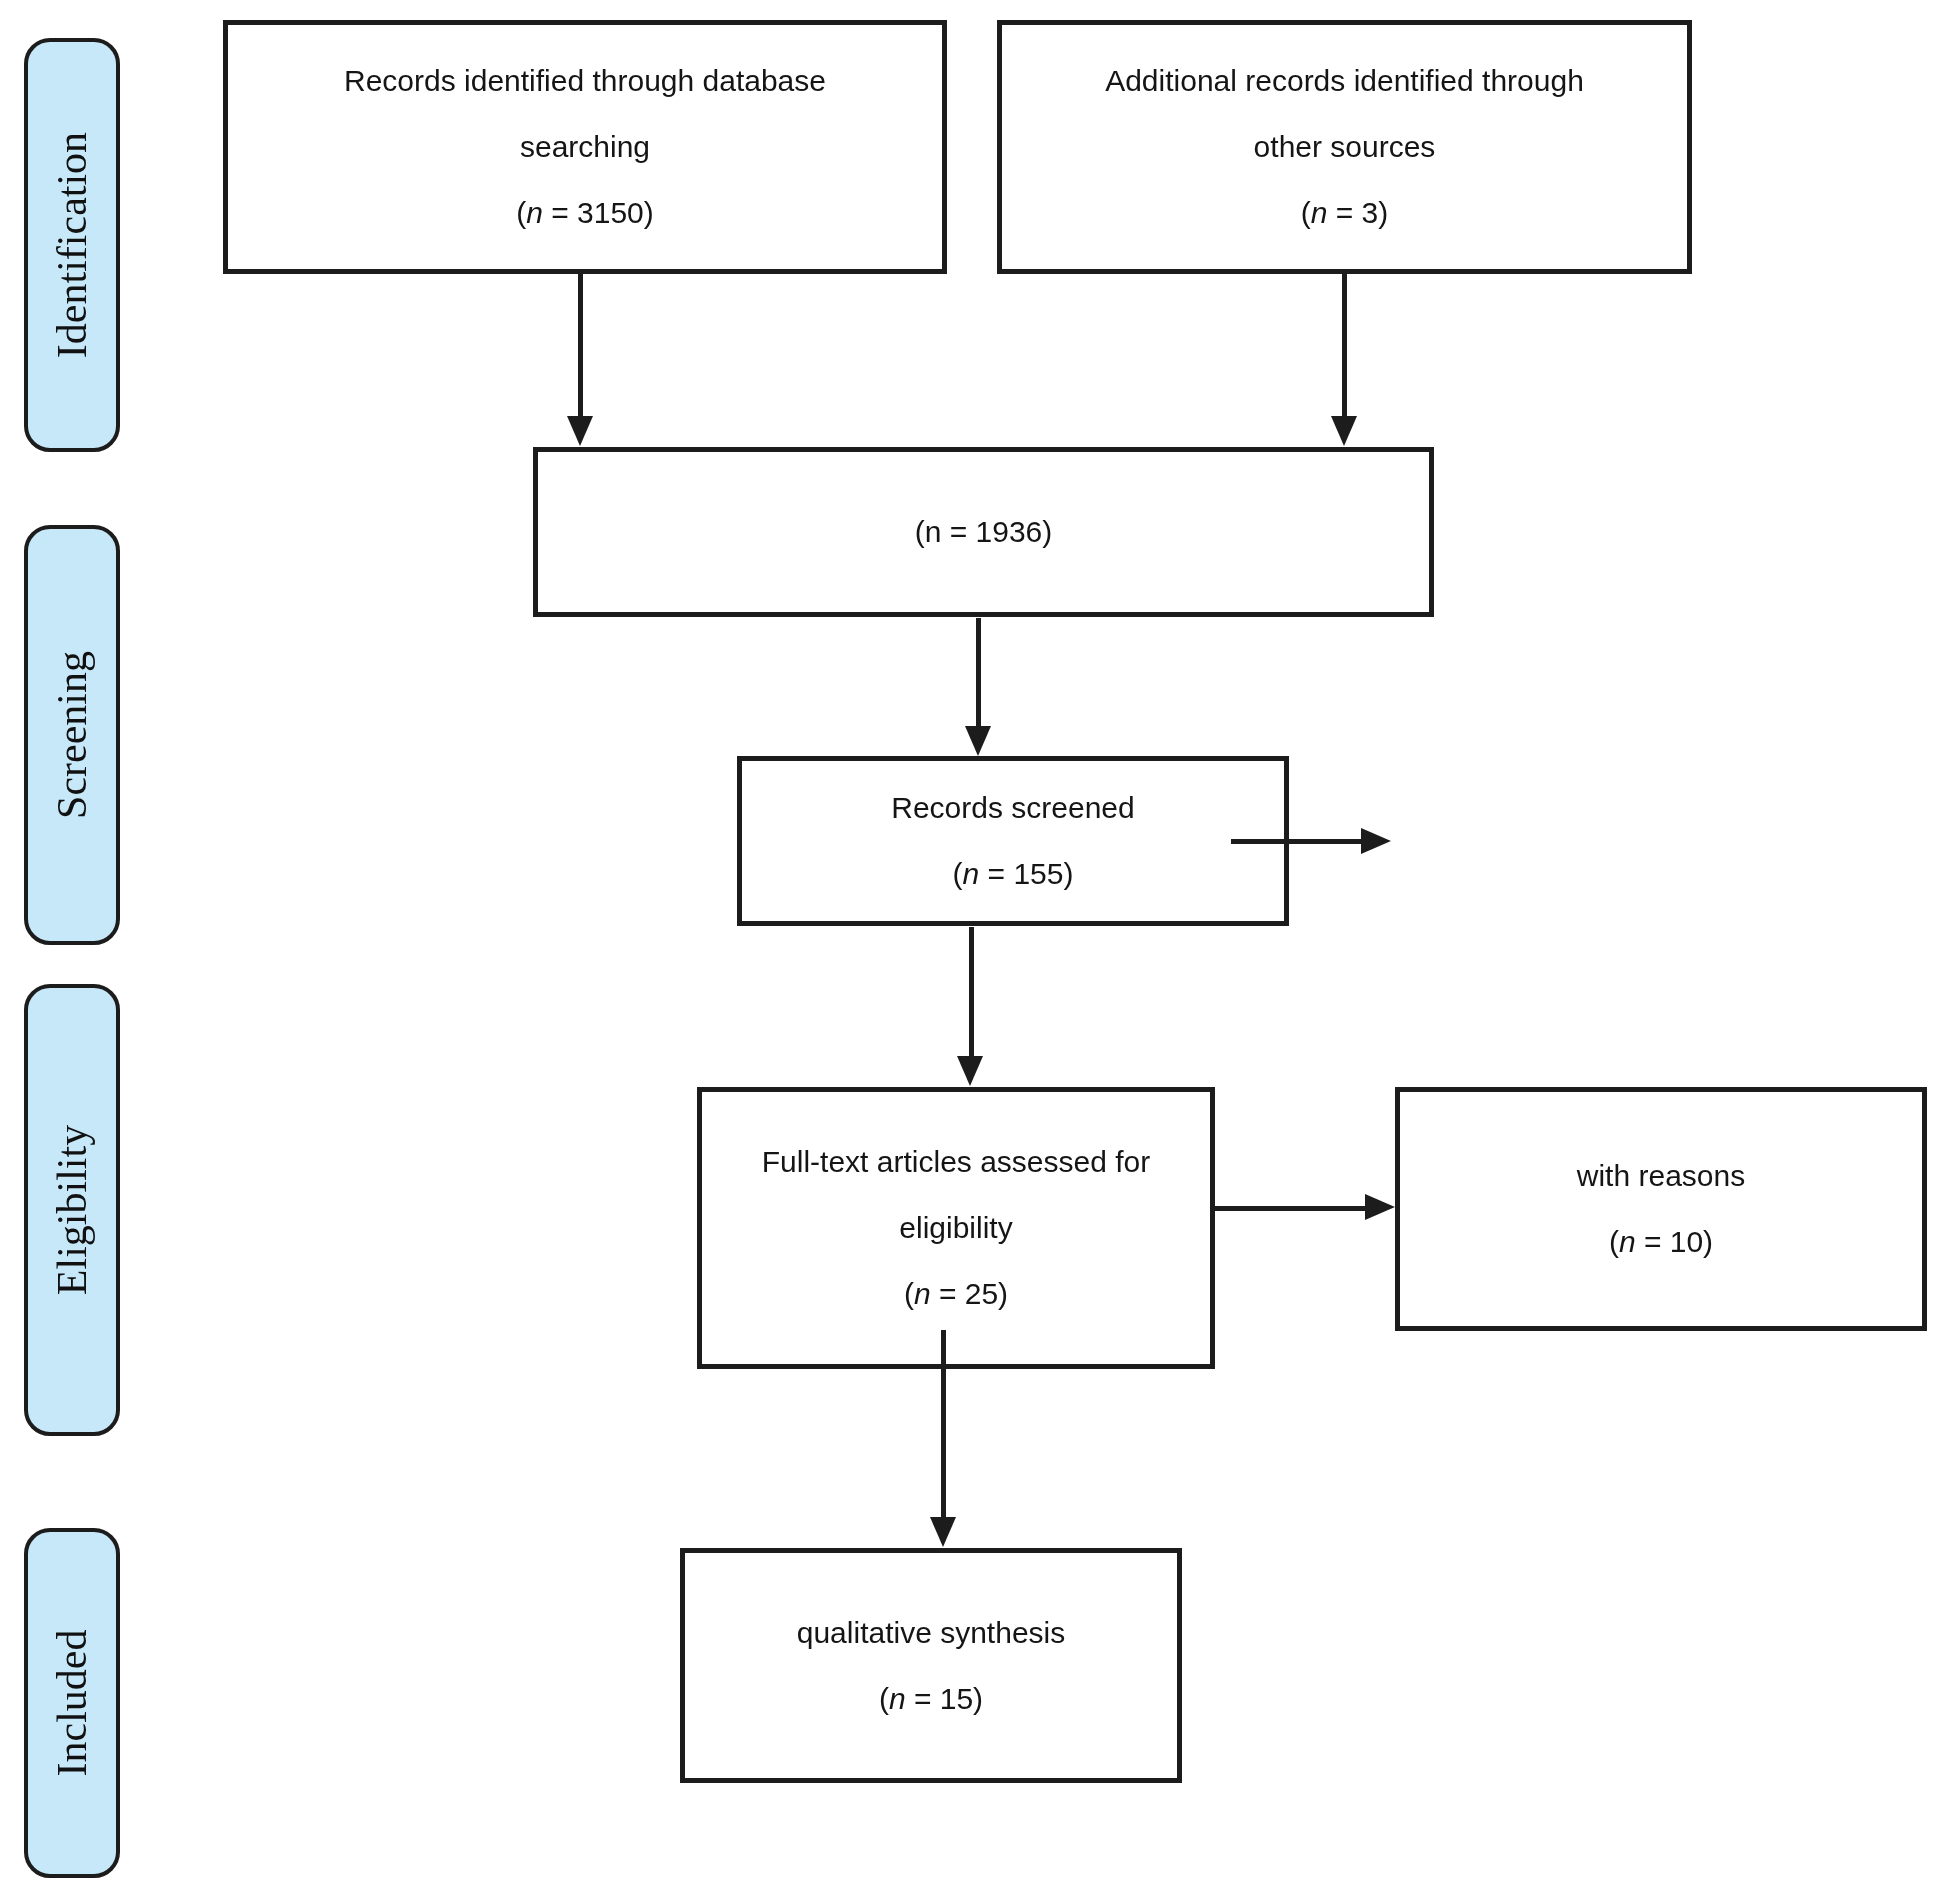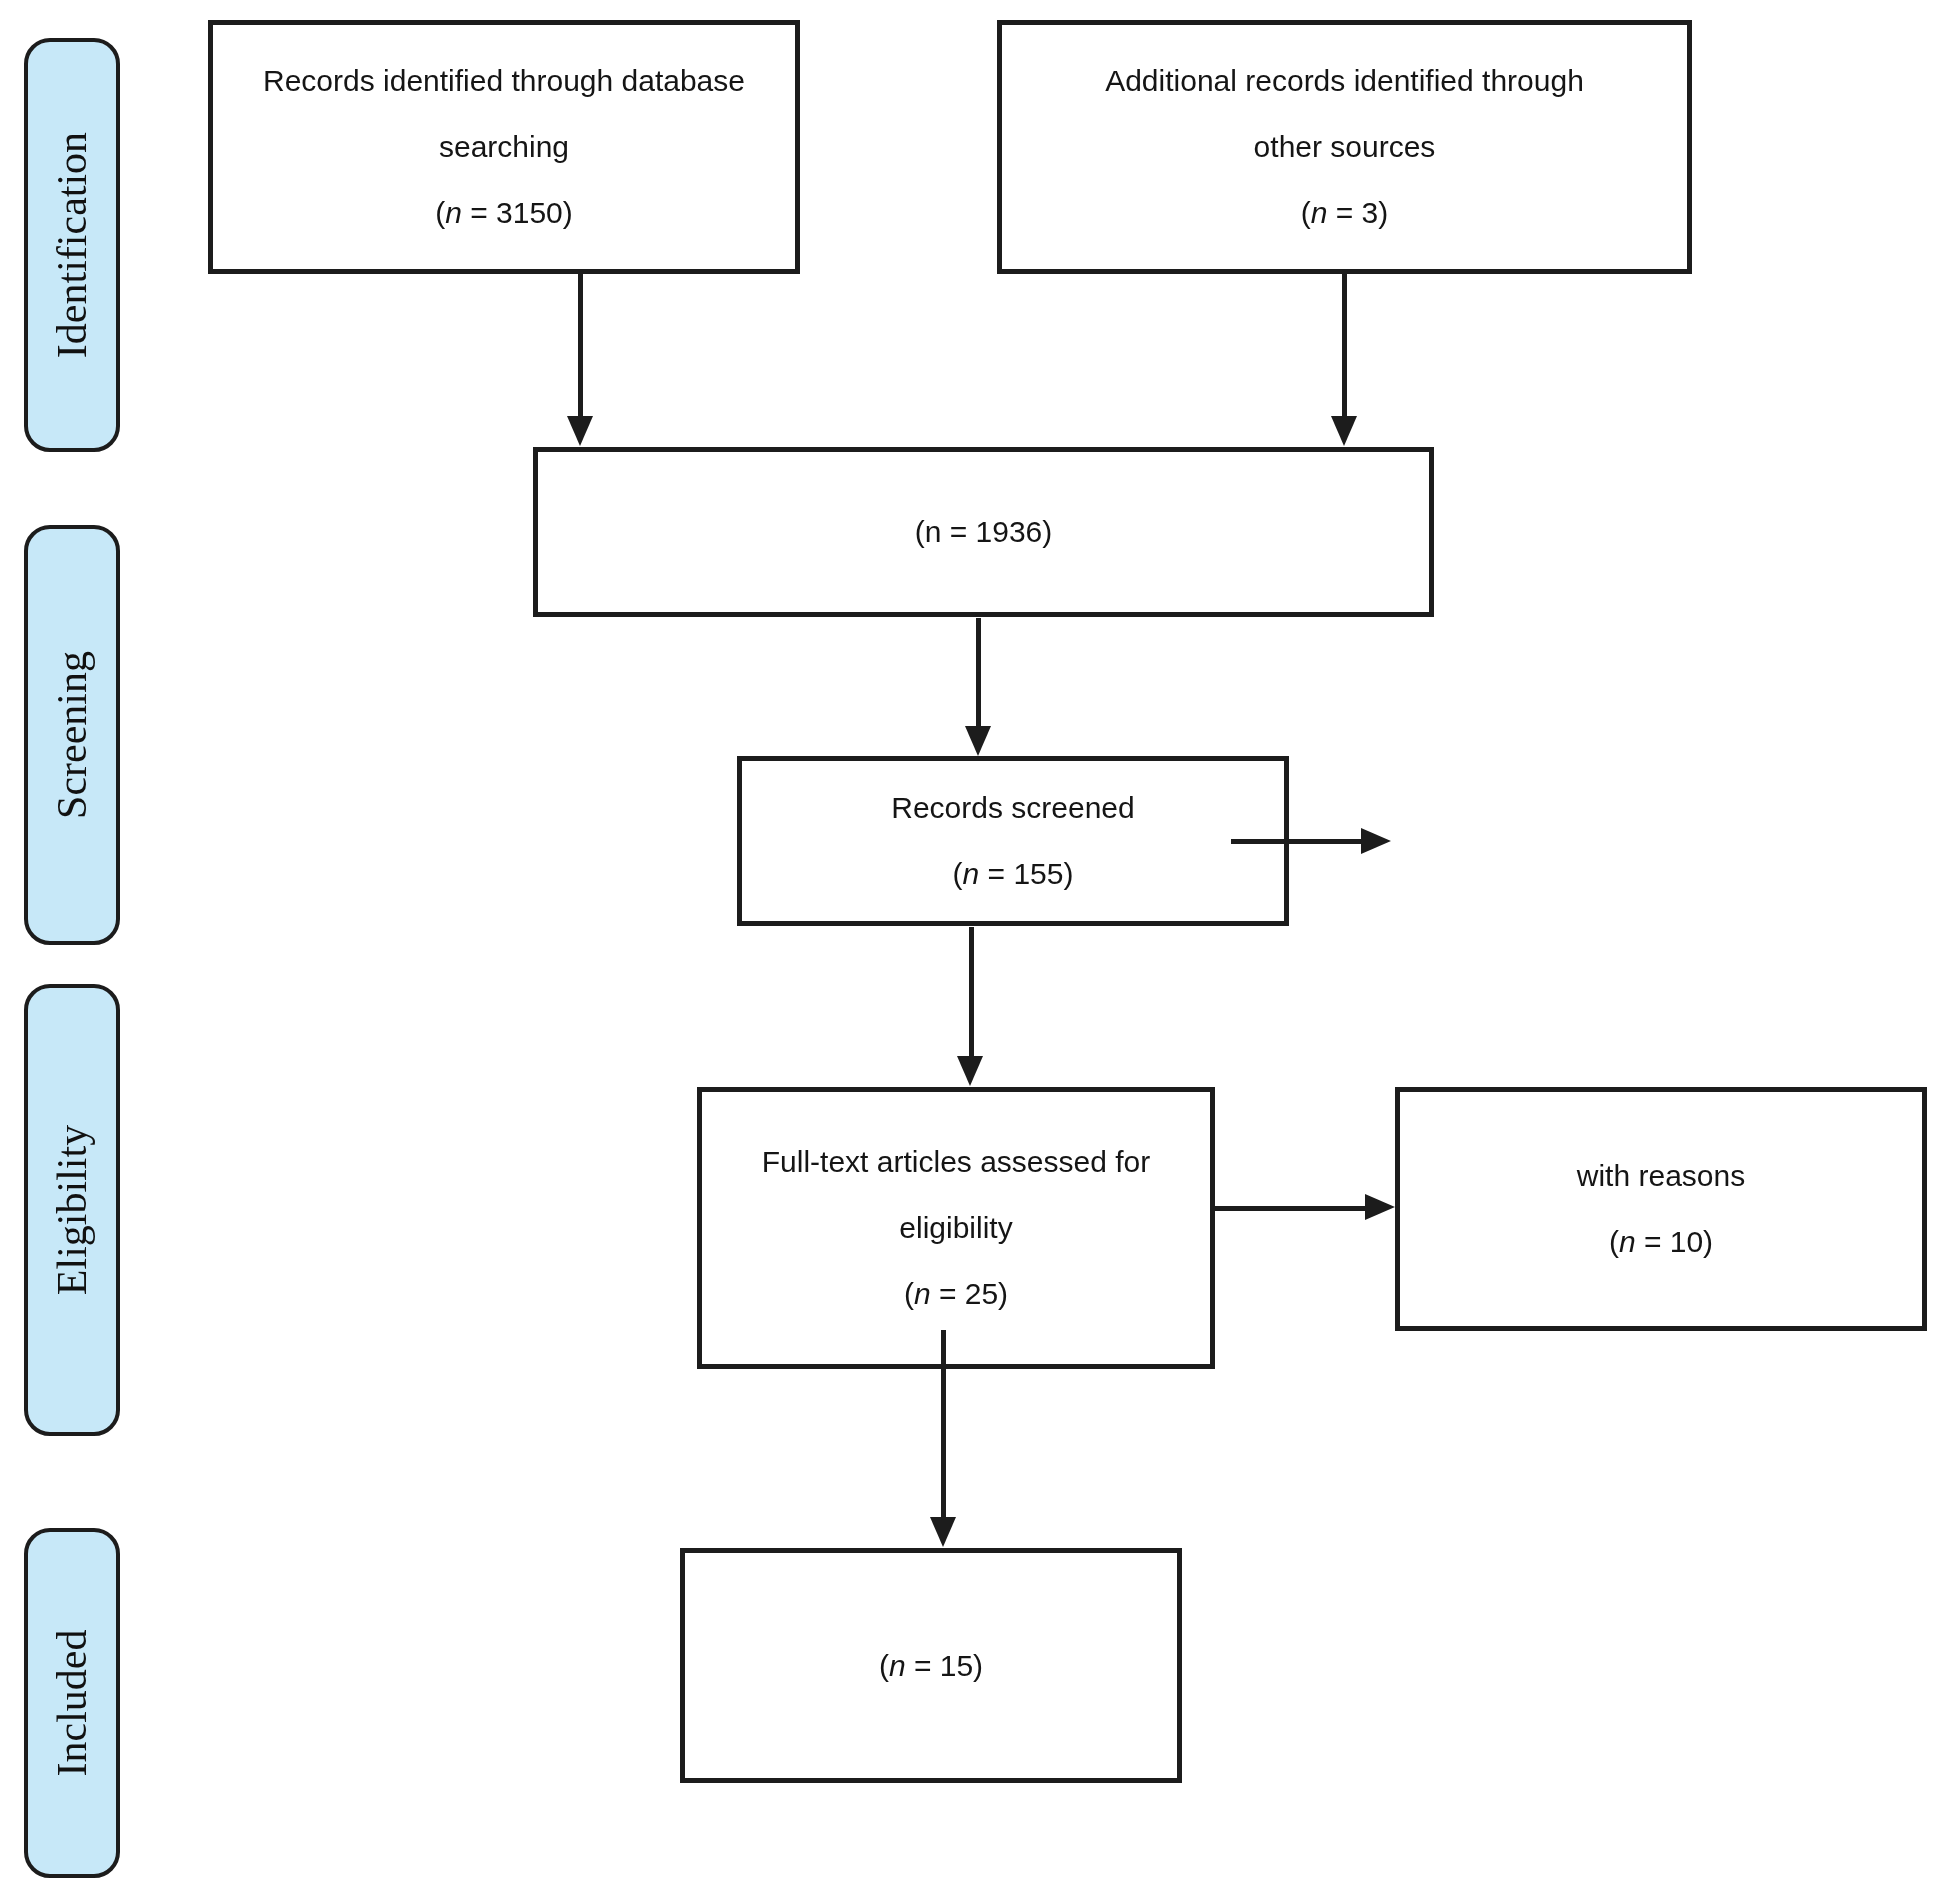--- a/index.html
+++ b/index.html
@@ -77,21 +77,21 @@
   <div class="stage" style="top:525px;height:420px">
     <span class="stage-label">Screening</span>
   </div>
   <div class="stage" style="top:984px;height:452px">
     <span class="stage-label">Eligibility</span>
   </div>
   <div class="stage" style="top:1528px;height:350px">
     <span class="stage-label">Included</span>
   </div>
 
-  <div class="box" style="left:208px;top:19.7px;width:592px;height:254px">
+  <div class="box" style="left:223px;top:19.7px;width:724px;height:254px">
     <div class="line">Records identified through database</div>
     <div class="line">searching</div>
     <div class="line"><span>(</span><span class="nvar-i">n</span><span> = 3150)</span></div>
   </div>
 
   <div class="box" style="left:997px;top:19.7px;width:695px;height:254px">
     <div class="line">Additional records identified through</div>
     <div class="line">other sources</div>
     <div class="line"><span>(</span><span class="nvar-i">n</span><span> = 3)</span></div>
   </div>
@@ -131,17 +131,18 @@
 
   <div class="box" style="left:1395px;top:1087px;width:532px;height:244px">
     <div class="line">with reasons</div>
     <div class="line"><span>(</span><span class="nvar-i">n</span><span> = 10)</span></div>
   </div>
 
   <div class="vline" style="left:941px;top:1330px;height:190px"></div>
   <div class="ah-down" style="left:930px;top:1517px"></div>
 
   <div class="box" style="left:680px;top:1548px;width:502px;height:235px">
+    <div class="line">qualitative synthesis</div>
     <div class="line"><span>(</span><span class="nvar-i">n</span><span> = 15)</span></div>
   </div>
 
 </div>
 
 
 </body></html>

